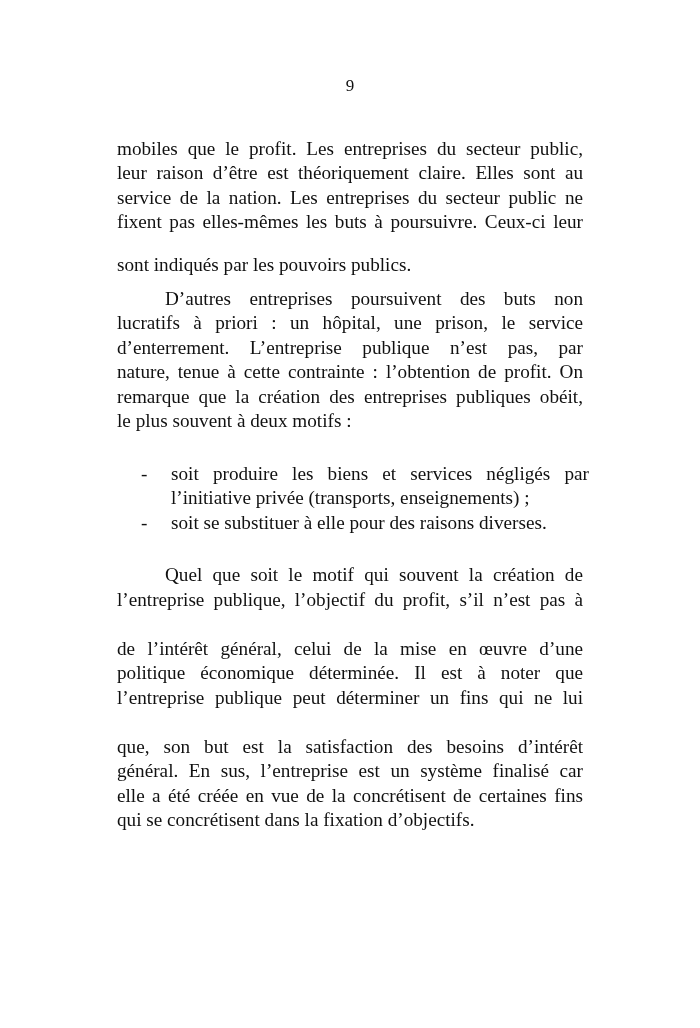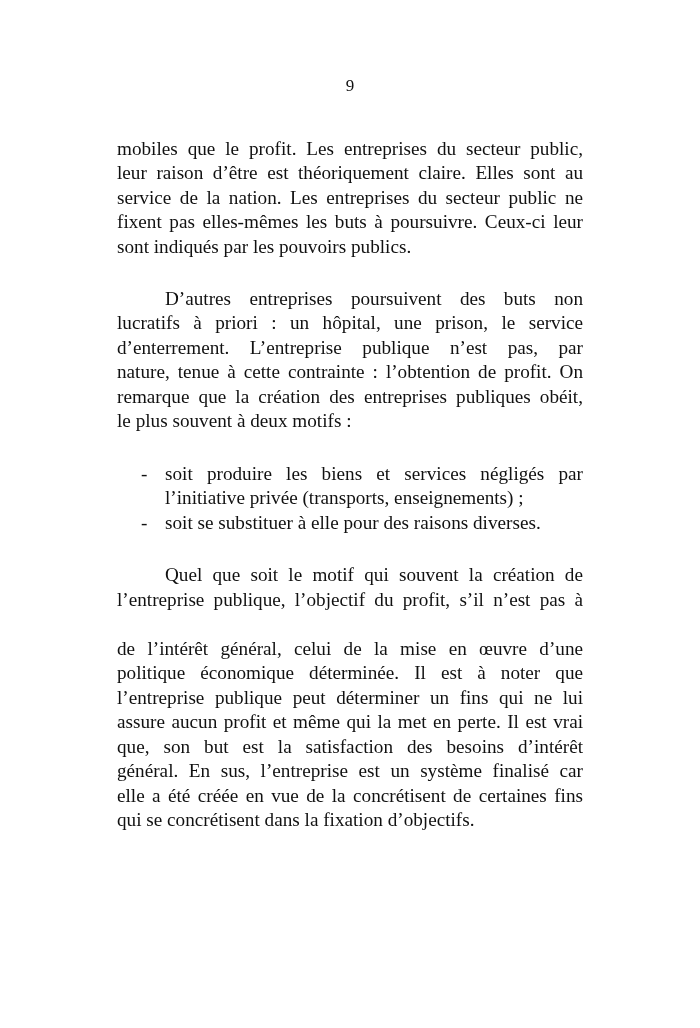--- a/index.html
+++ b/index.html
@@ -5,50 +5,49 @@
     html, body { margin: 0; padding: 0; background: #ffffff; }
     body { width: 700px; height: 1028px; position: relative; overflow: hidden; }
     .page { position: absolute; left: 0; top: 0; width: 700px; height: 1028px; background: #fff;
       font-family: "Liberation Serif", "DejaVu Serif", serif; color: #111; }
     .pagenum { position: absolute; top: 76px; left: 0; width: 700px; text-align: center; font-size: 17px; }
     .line { position: absolute; left: 117px; width: 466px; font-size: 19.2px; line-height: 24px;
       white-space: nowrap; text-align: justify; text-align-last: justify; }
     .line.last { text-align-last: left; }
     .line.indent { left: 165px; width: 418px; }
     .bullet { position: absolute; left: 141px; font-size: 19.2px; line-height: 24px; }
-    .line.item { left: 165px; width: 418px; }
+    .line.item { left: 171px; width: 418px; }
   </style>
 </head>
 <body>
 
 <div class="page">
   <div class="pagenum">9</div>
 
   <div class="line" style="top:137px">mobiles que le profit. Les entreprises du secteur public,</div>
   <div class="line" style="top:161px">leur raison d’être est théoriquement claire. Elles sont au</div>
   <div class="line" style="top:186px">service de la nation. Les entreprises du secteur public ne</div>
   <div class="line" style="top:210px">fixent pas elles-mêmes les buts à poursuivre. Ceux-ci leur</div>
-  <div class="line last" style="top:235px">sont indiqués par les pouvoirs publics.</div>
+  <div class="line last" style="top:253px">sont indiqués par les pouvoirs publics.</div>
 
   <div class="line indent" style="top:287px">D’autres entreprises poursuivent des buts non</div>
   <div class="line" style="top:311px">lucratifs à priori : un hôpital, une prison, le service</div>
   <div class="line" style="top:336px">d’enterrement. L’entreprise publique n’est pas, par</div>
   <div class="line" style="top:360px">nature, tenue à cette contrainte : l’obtention de profit. On</div>
   <div class="line" style="top:385px">remarque que la création des entreprises publiques obéit,</div>
   <div class="line last" style="top:409px">le plus souvent à deux motifs :</div>
 
   <div class="bullet" style="top:462px">-</div>
   <div class="line item" style="top:462px">soit produire les biens et services négligés par</div>
   <div class="line item last" style="top:486px">l’initiative privée (transports, enseignements) ;</div>
   <div class="bullet" style="top:511px">-</div>
   <div class="line item last" style="top:511px">soit se substituer à elle pour des raisons diverses.</div>
 
   <div class="line indent" style="top:563px">Quel que soit le motif qui souvent la création de</div>
   <div class="line" style="top:588px">l’entreprise publique, l’objectif du profit, s’il n’est pas à</div>
   <div class="line" style="top:637px">de l’intérêt général, celui de la mise en œuvre d’une</div>
   <div class="line" style="top:661px">politique économique déterminée. Il est à noter que</div>
   <div class="line" style="top:686px">l’entreprise publique peut déterminer un fins qui ne lui</div>
-  <div class="line" style="top:710px">assure aucun profit et même qui la met en perte. Il est vrai</div>
   <div class="line" style="top:735px">que, son but est la satisfaction des besoins d’intérêt</div>
   <div class="line" style="top:759px">général.  En sus, l’entreprise est un système finalisé car</div>
   <div class="line" style="top:784px">elle a été créée en vue de la concrétisent de certaines fins</div>
   <div class="line last" style="top:808px">qui se concrétisent dans la fixation d’objectifs.</div>
 </div>
 
 </body></html>

